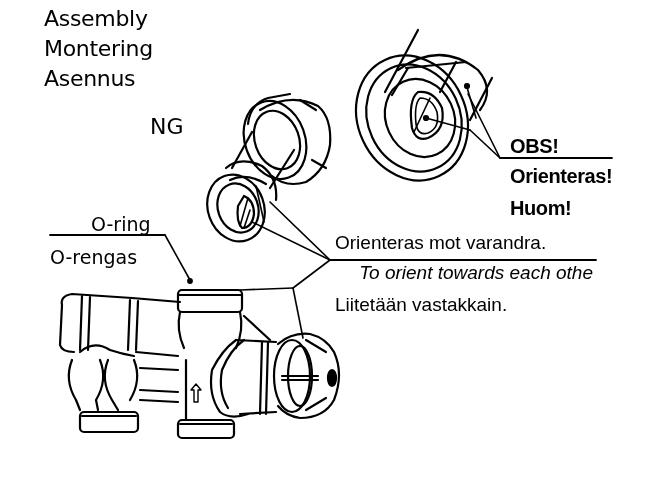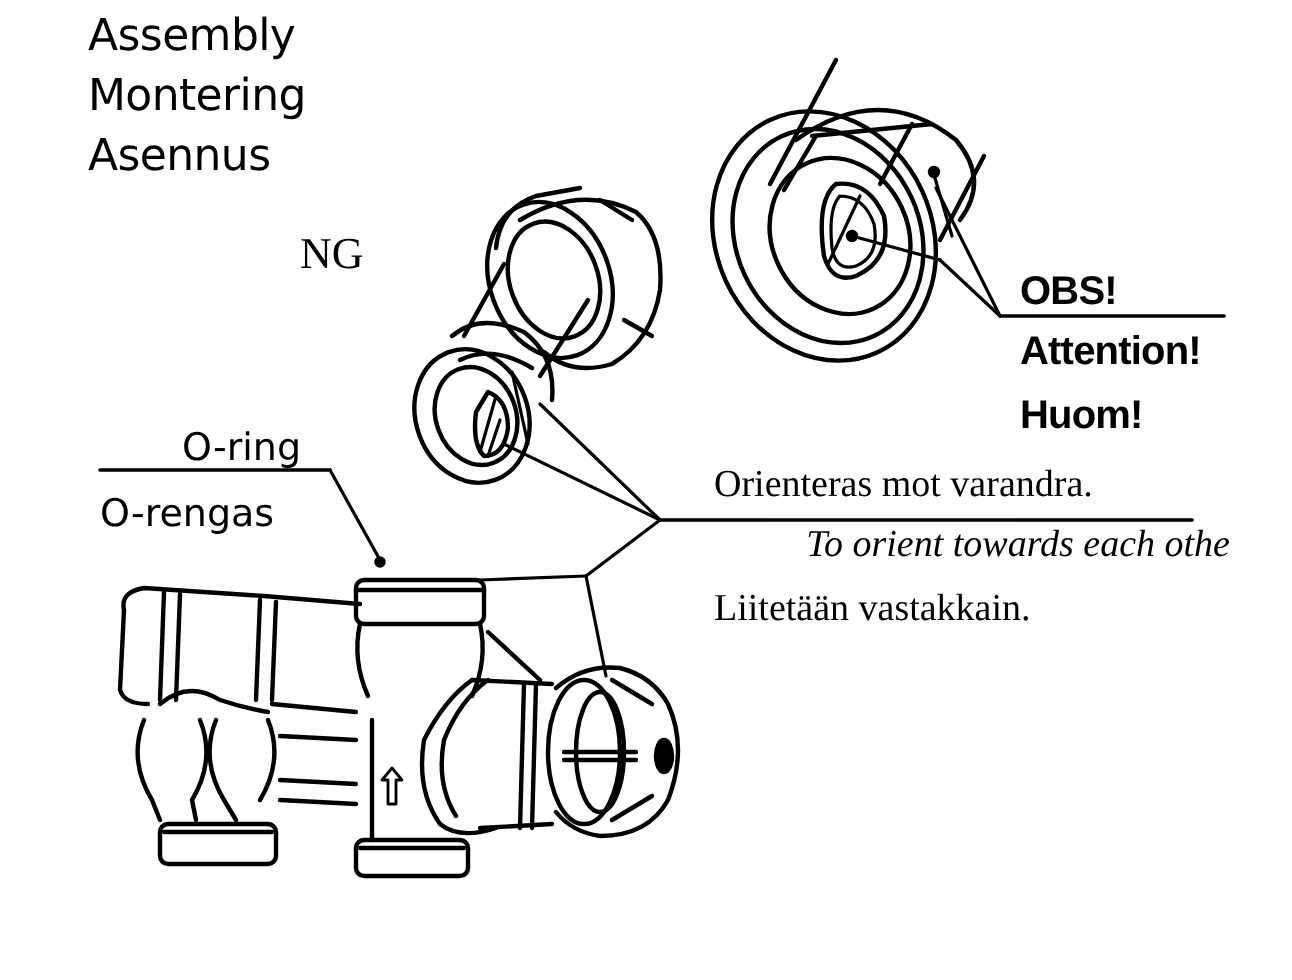--- a/index.html
+++ b/index.html
@@ -1,24 +1,24 @@
 <!DOCTYPE html>
 <html><head>
 <meta charset="utf-8">
 <style>
   html, body { margin:0; padding:0; background:#ffffff; }
   body { width:646px; height:490px; position:relative; overflow:hidden; font-family:"DejaVu Sans", sans-serif; color:#000; }
   .title { position:absolute; left:44px; font-family:"DejaVu Sans", sans-serif; font-size:22px; line-height:30px; letter-spacing:-0.3px; }
   #t1 { top:4px; } #t2 { top:34px; } #t3 { top:64px; }
-  #ng { position:absolute; left:150px; top:114px; font-size:22px;font-family:Liberation Serif, serif; }
+  #ng { position:absolute; left:150px; top:114px; font-size:22px; }
   .lbl-o { position:absolute; left:50px; font-size:19px; font-family:"DejaVu Sans", sans-serif; }
   #oring { top:213px;margin-left:41px; } #orengas { top:246px; }
   .obs { position:absolute; left:510px; font-family:"Liberation Sans", sans-serif; font-weight:bold; font-size:20px; letter-spacing:-0.4px; }
   #obs1 { top:135px; } #obs2 { top:165px; } #obs3 { top:197px; }
-  .orient { position:absolute; left:335px; font-family:Liberation Serif, serif; font-size:19px; white-space:nowrap;margin-left:22px; }
+  .orient { position:absolute; left:335px; font-family:Liberation Sans, sans-serif; font-size:19px; white-space:nowrap; }
   #or1 { top:232px; } #or2 { top:262px; font-style:italic; width:258px; overflow:hidden;text-align:right; } #or3 { top:294px; }
   svg { position:absolute; left:0; top:0; }
 </style>
 </head>
 <body>
 
 <svg width="646" height="490" viewBox="0 0 646 490" fill="none" stroke="#000" stroke-width="2.2" stroke-linejoin="round" stroke-linecap="round">
 
   <g>
     <line x1="418" y1="30" x2="385" y2="92"></line>
@@ -131,18 +131,18 @@
 
 <div class="title" id="t1">Assembly</div>
 <div class="title" id="t2">Montering</div>
 <div class="title" id="t3">Asennus</div>
 <div id="ng">NG</div>
 
 <div class="lbl-o" id="oring">O-ring</div>
 <div class="lbl-o" id="orengas">O-rengas</div>
 
 <div class="obs" id="obs1">OBS!</div>
-<div class="obs" id="obs2">Attention!</div>
+<div class="obs" id="obs2">Orienteras!</div>
 <div class="obs" id="obs3">Huom!</div>
 
 <div class="orient" id="or1">Orienteras mot varandra.</div>
 <div class="orient" id="or2">To orient towards each othe</div>
 <div class="orient" id="or3">Liitetään vastakkain.</div>
 
 </body></html>

